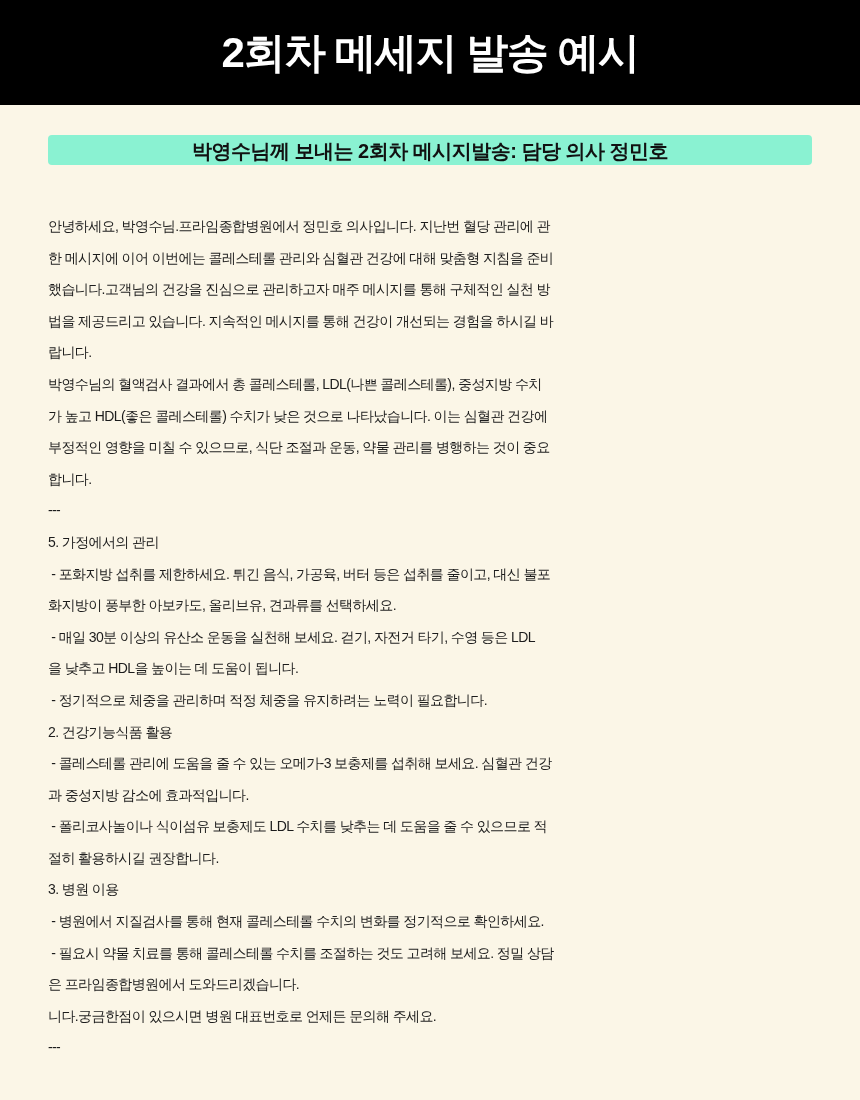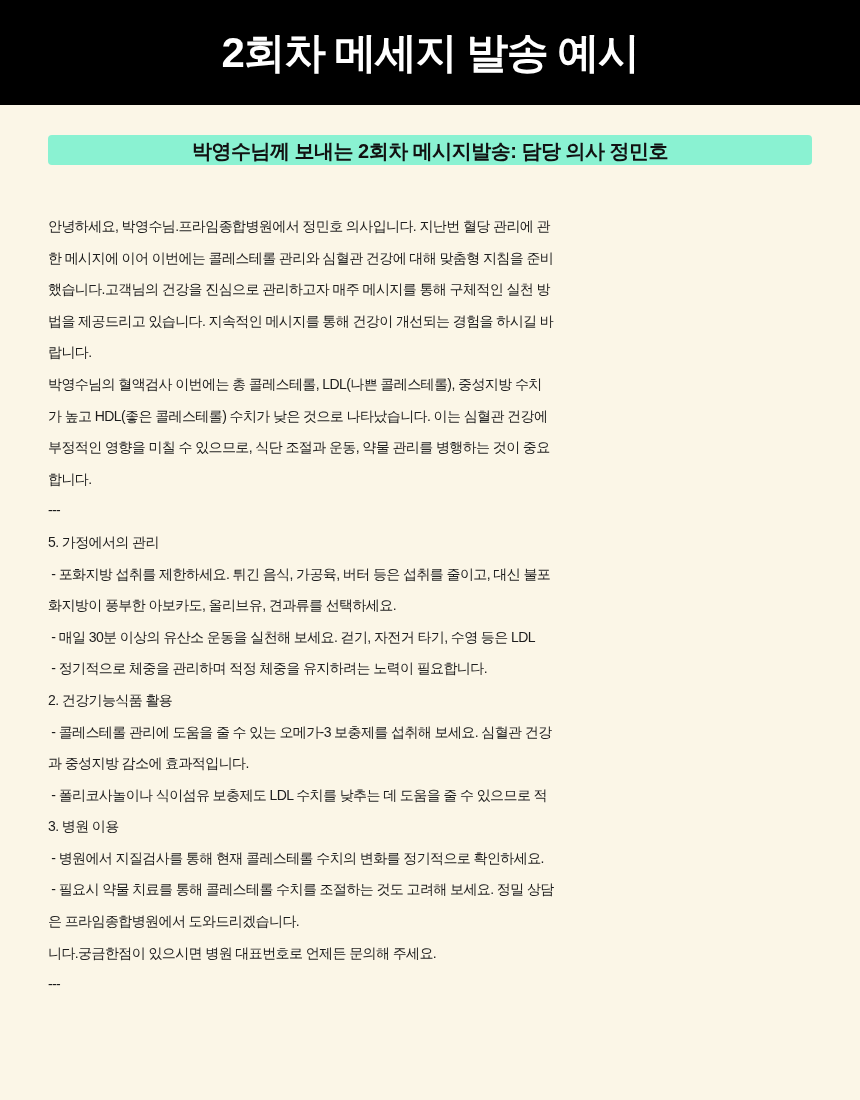--- a/index.html
+++ b/index.html
@@ -78,34 +78,36 @@
     <div class="recipient-banner">
       <span class="recipient-banner-text">박영수님께 보내는 2회차 메시지발송: 담당 의사 정민호</span>
     </div>
 
     <div class="message-body" id="message-body">
         <div class="message-line">안녕하세요, 박영수님.프라임종합병원에서 정민호 의사입니다. 지난번 혈당 관리에 관</div>
         <div class="message-line">한 메시지에 이어 이번에는 콜레스테롤 관리와 심혈관 건강에 대해 맞춤형 지침을 준비</div>
         <div class="message-line">했습니다.고객님의 건강을 진심으로 관리하고자 매주 메시지를 통해 구체적인 실천 방</div>
         <div class="message-line">법을 제공드리고 있습니다. 지속적인 메시지를 통해 건강이 개선되는 경험을 하시길 바</div>
         <div class="message-line">랍니다.</div>
-        <div class="message-line">박영수님의 혈액검사 이번에는 총 콜레스테롤, LDL(나쁜 콜레스테롤), 중성지방 수치</div>
+        <div class="message-line">박영수님의 혈액검사 결과에서 총 콜레스테롤, LDL(나쁜 콜레스테롤), 중성지방 수치</div>
         <div class="message-line">가 높고 HDL(좋은 콜레스테롤) 수치가 낮은 것으로 나타났습니다. 이는 심혈관 건강에</div>
         <div class="message-line">부정적인 영향을 미칠 수 있으므로, 식단 조절과 운동, 약물 관리를 병행하는 것이 중요</div>
         <div class="message-line">합니다.</div>
         <div class="message-line">---</div>
         <div class="message-line">5. 가정에서의 관리</div>
         <div class="message-line"> - 포화지방 섭취를 제한하세요. 튀긴 음식, 가공육, 버터 등은 섭취를 줄이고, 대신 불포</div>
         <div class="message-line">화지방이 풍부한 아보카도, 올리브유, 견과류를 선택하세요.</div>
         <div class="message-line"> - 매일 30분 이상의 유산소 운동을 실천해 보세요. 걷기, 자전거 타기, 수영 등은 LDL</div>
+        <div class="message-line">을 낮추고 HDL을 높이는 데 도움이 됩니다.</div>
         <div class="message-line"> - 정기적으로 체중을 관리하며 적정 체중을 유지하려는 노력이 필요합니다.</div>
         <div class="message-line">2. 건강기능식품 활용</div>
         <div class="message-line"> - 콜레스테롤 관리에 도움을 줄 수 있는 오메가-3 보충제를 섭취해 보세요. 심혈관 건강</div>
         <div class="message-line">과 중성지방 감소에 효과적입니다.</div>
         <div class="message-line"> - 폴리코사놀이나 식이섬유 보충제도 LDL 수치를 낮추는 데 도움을 줄 수 있으므로 적</div>
+        <div class="message-line">절히 활용하시길 권장합니다.</div>
         <div class="message-line">3. 병원 이용</div>
         <div class="message-line"> - 병원에서 지질검사를 통해 현재 콜레스테롤 수치의 변화를 정기적으로 확인하세요.</div>
         <div class="message-line"> - 필요시 약물 치료를 통해 콜레스테롤 수치를 조절하는 것도 고려해 보세요. 정밀 상담</div>
         <div class="message-line">은 프라임종합병원에서 도와드리겠습니다.</div>
         <div class="message-line">니다.궁금한점이 있으시면 병원 대표번호로 언제든 문의해 주세요.</div>
         <div class="message-line">---</div>
       </div>
 
   </main>
 

